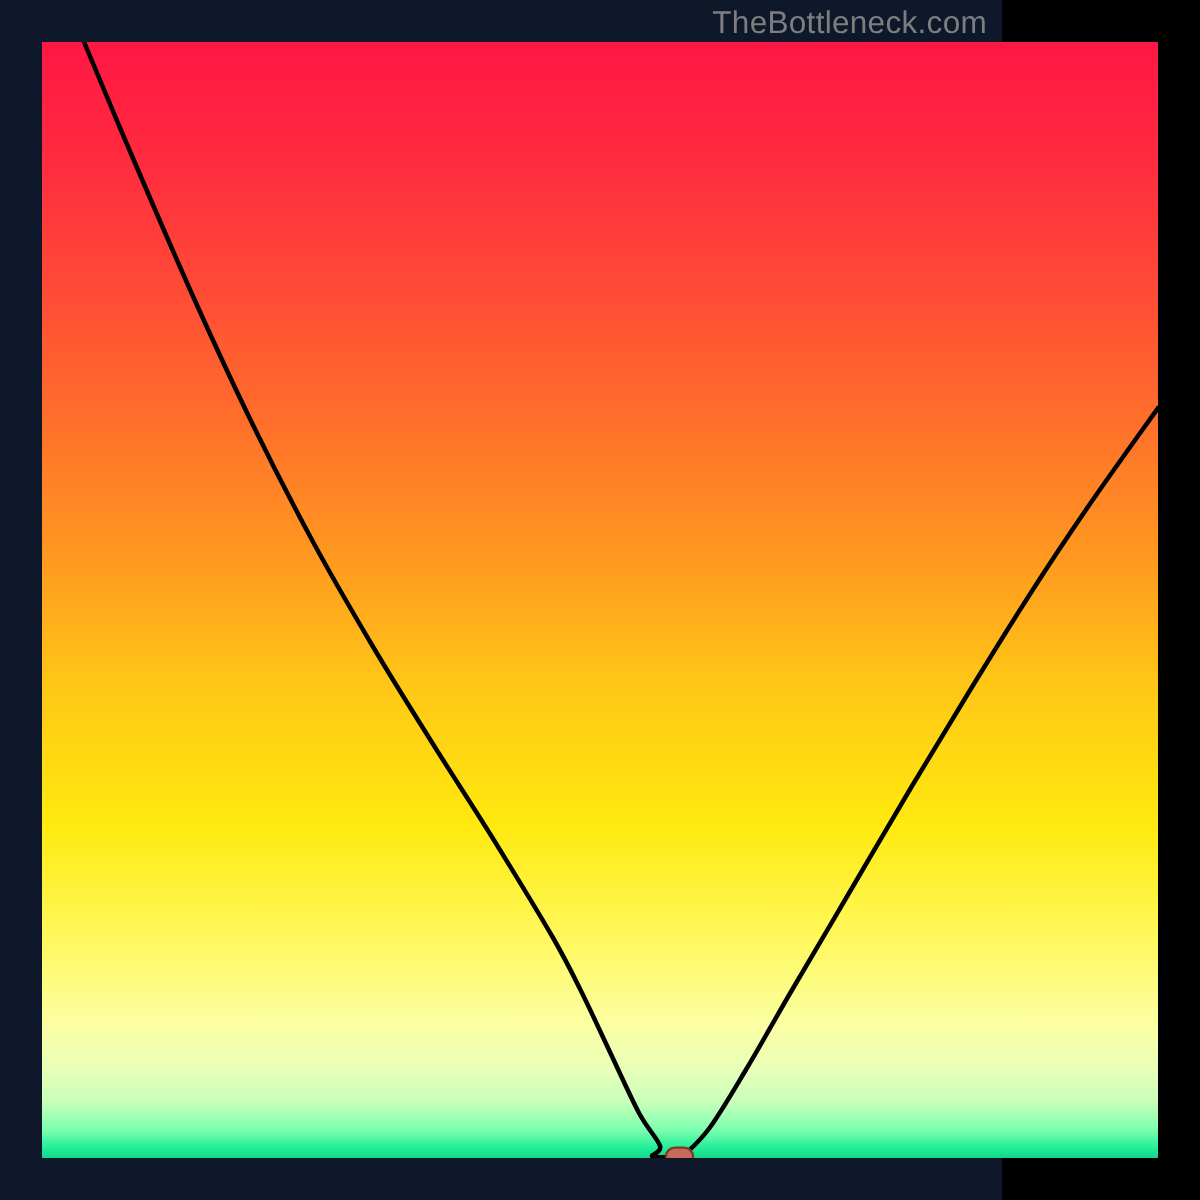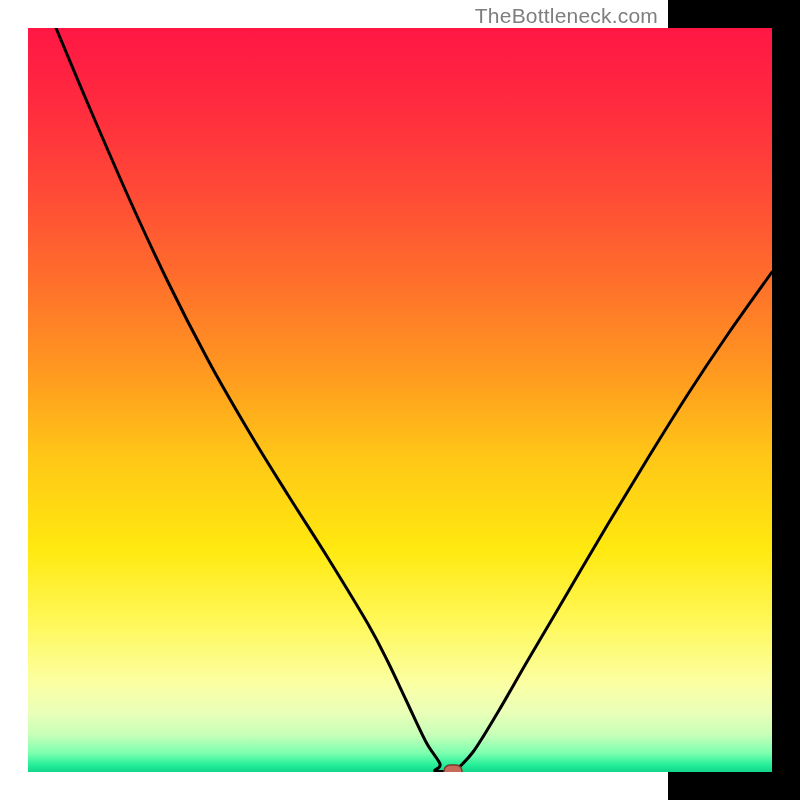--- a/index.html
+++ b/index.html
@@ -8,21 +8,21 @@
     width: 800px;
     height: 800px;
     background: #000;
     overflow: hidden;
     font-family: Arial, Helvetica, sans-serif;
   }
   .frame {
     position: relative;
     width: 668px;
     height: 800px;
-    background: #ffffff;
+    background: #0f172a;
   }
   .plot-area {
     position: absolute;
     left: 28px;
     top: 28px;
     width: 744px;
     height: 744px;
     overflow: hidden;
   }
   .gradient {

